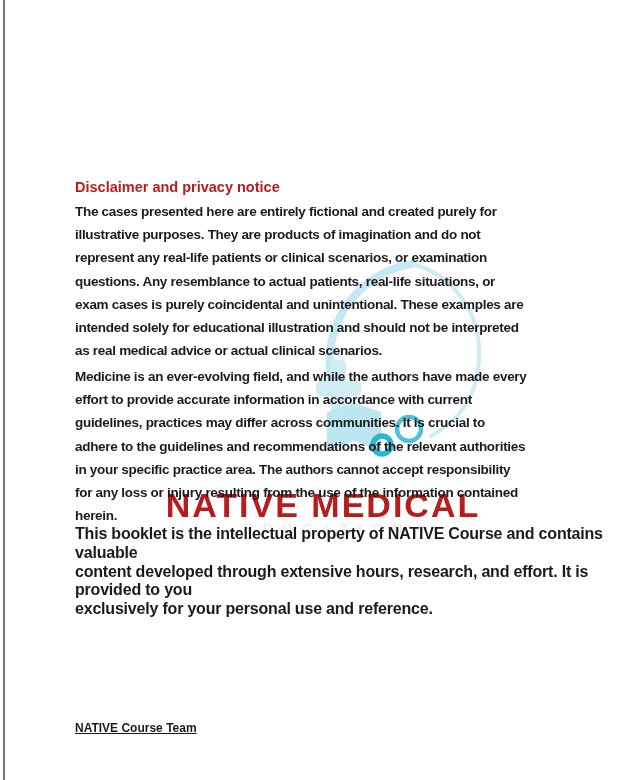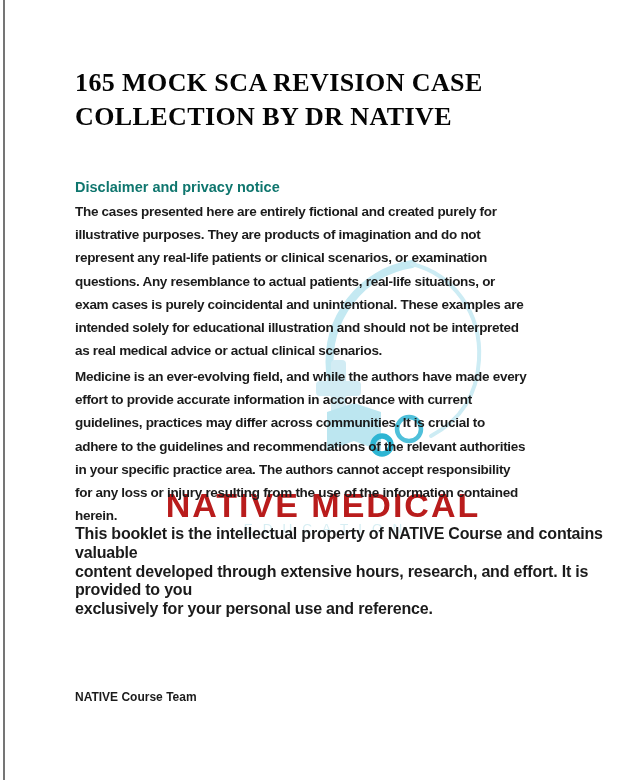--- a/index.html
+++ b/index.html
@@ -15,36 +15,36 @@
   .content{position:absolute;inset:0;z-index:2;}
   .watermark{position:absolute;inset:0;z-index:1;}
   .doc-title{
     position:absolute;left:75px;top:66px;width:540px;
     font-family:"Liberation Serif", serif;
     font-weight:bold;font-size:26px;line-height:34px;
     letter-spacing:0.4px;color:#050505;white-space:pre-line;
   }
   .section-heading{
     position:absolute;left:75px;top:179px;width:540px;
-    font-weight:bold;font-size:14.5px;color:#0f766e;
+    font-weight:bold;font-size:14.5px;color:#b91c1c;
   }
   .para{
     position:absolute;left:75px;width:560px;
     font-weight:bold;color:#1b1b1b;white-space:pre-line;
   }
   .para-lg{font-size:13.5px;line-height:23.2px;letter-spacing:-0.3px;}
   .para-sm{font-size:16px;line-height:18.8px;letter-spacing:-0.2px;}
   .p1{top:200px;}
   .p2{top:365px;}
   .p3{top:525px;}
   .p4{top:590px;}
   .p5{top:657px;}
   .signoff{
-    position:absolute;left:75px;top:690px;width:400px;
-    font-weight:bold;font-size:12px;color:#1b1b1b;
+    position:absolute;left:75px;top:721px;width:400px;
+    font-weight:bold;font-size:12px;color:#1b1b1b;text-decoration:underline;
   }
   .wm-svg{position:absolute;left:0;top:0;}
   .wm-text1{
     position:absolute;left:128px;top:486px;width:390px;
     text-align:center;font-weight:bold;font-size:34px;
     letter-spacing:2px;color:#b91c1c;
   }
   .wm-text2{
     position:absolute;left:128px;top:521px;width:390px;
     text-align:center;font-weight:normal;font-size:13.5px;
@@ -66,22 +66,20 @@
     <path d="M 327 412 L 354 403 L 354 441 L 327 451 Z" fill="#bce6f0"></path>
     <path d="M 381 412 L 354 403 L 354 441 L 381 451 Z" fill="#bce6f0"></path>
     <circle cx="409" cy="429" r="12" fill="none" stroke-width="4.5" stroke="#4fc0da"></circle>
     <circle cx="382" cy="445" r="9" fill="none" stroke-width="5.5" stroke="#2db5d3"></circle>
   </svg>
   <div class="wm-text1">NATIVE MEDICAL</div>
   <div class="wm-text2">EDUCATION</div>
 </div>
 
 <div class="content">
-  <div class="doc-title">165 MOCK SCA REVISION CASE
-COLLECTION BY DR NATIVE</div>
   <div class="section-heading">Disclaimer and privacy notice</div>
   <div class="para para-lg p1">The cases presented here are entirely fictional and created purely for
 illustrative purposes. They are products of imagination and do not
 represent any real-life patients or clinical scenarios, or examination
 questions. Any resemblance to actual patients, real-life situations, or
 exam cases is purely coincidental and unintentional. These examples are
 intended solely for educational illustration and should not be interpreted
 as real medical advice or actual clinical scenarios.</div>
   <div class="para para-lg p2">Medicine is an ever-evolving field, and while the authors have made every
 effort to provide accurate information in accordance with current

